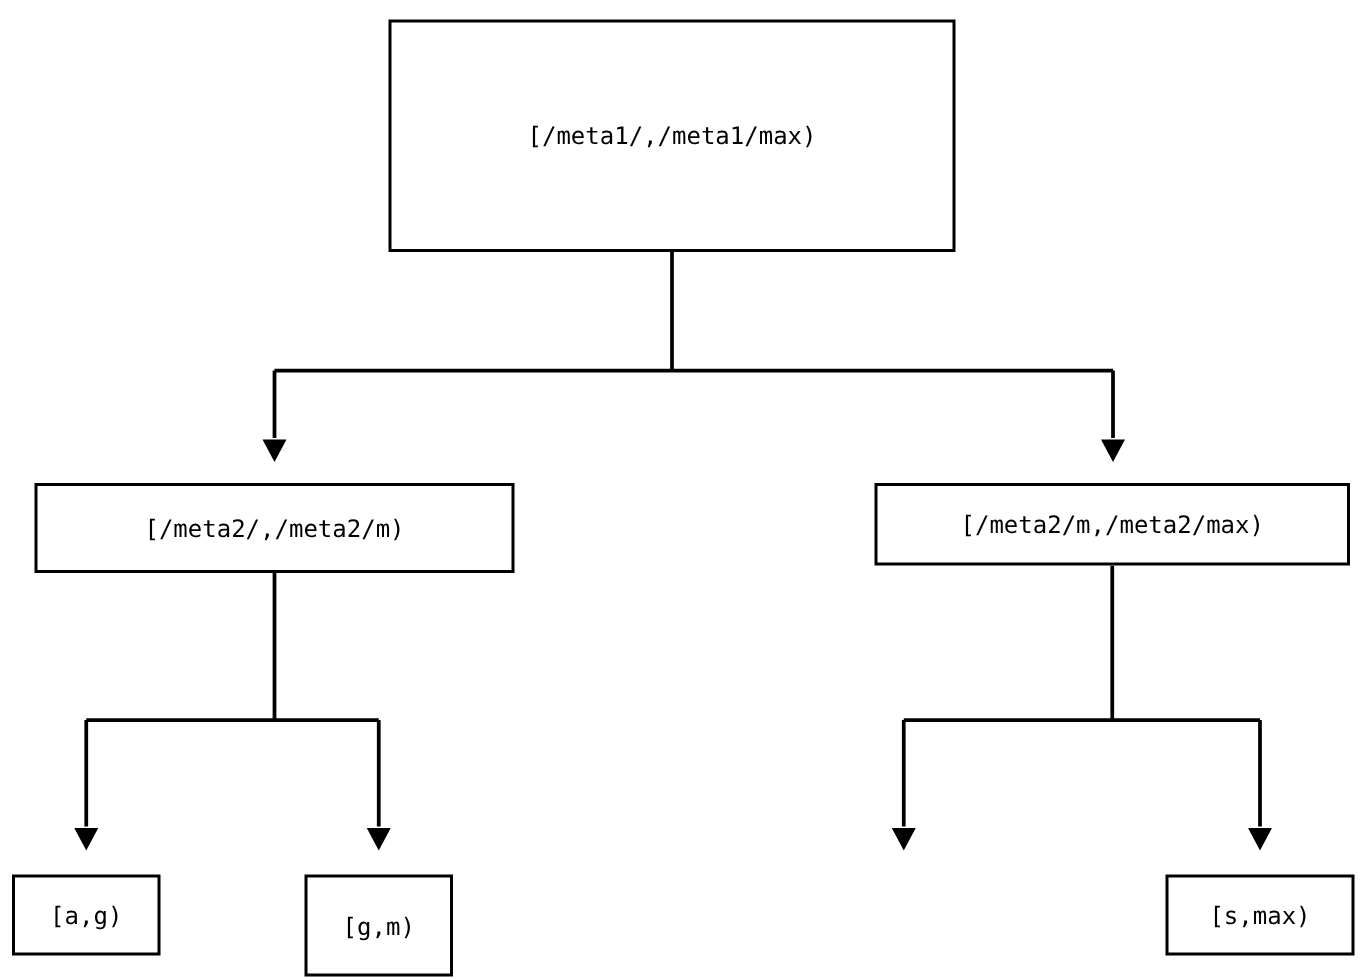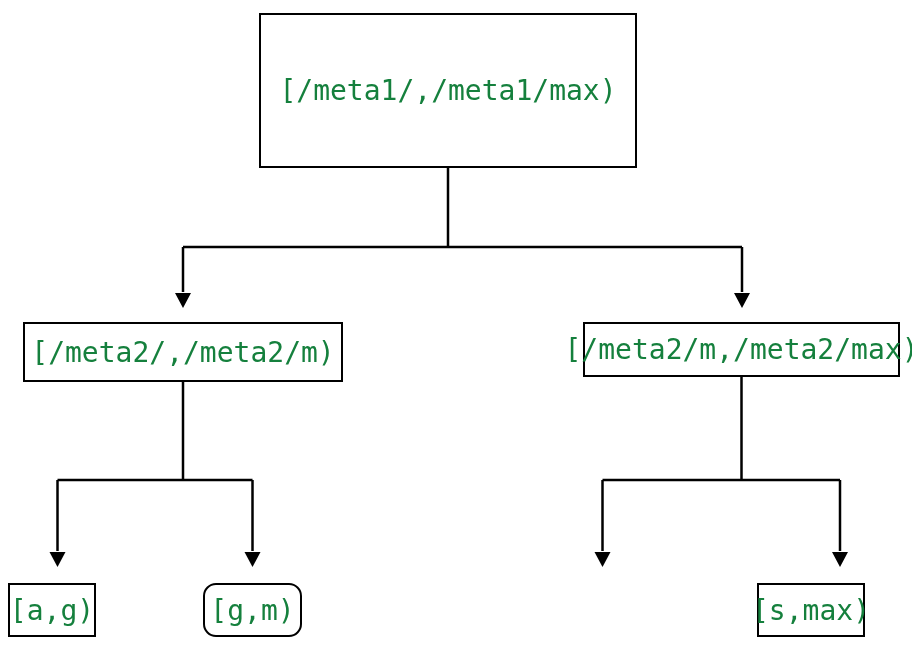--- a/index.html
+++ b/index.html
@@ -23,32 +23,32 @@
     height: 652px;
   }
   .node {
     position: absolute;
     box-sizing: border-box;
     border: 2.5px solid #000000;
     background: #ffffff;
     display: flex;
     align-items: center;
     justify-content: center;
-    font-size: 28px;
-    color: #15803d;
+    font-size: 16px;
+    color: #000000;
     white-space: nowrap;
     letter-spacing: 0px;
   }
   .node-root      { left: 259px; top: 13px;  width: 378px; height: 155px; }
   .node-mid-left  { left: 23px;  top: 322px; width: 320px; height: 60px;  }
   .node-mid-right { left: 583px; top: 322px; width: 317px; height: 55px;  }
-  .node-leaf-ag   { left: 8px;   top: 583px; width: 88px;  height: 54px;  }
-  .node-leaf-gm   { left: 203px; top: 583px; width: 99px;  height: 54px; border-radius: 13px;  }
+  .node-leaf-ag   { left: 8px;   top: 583px; width: 99px;  height: 54px;  }
+  .node-leaf-gm   { left: 203px; top: 583px; width: 99px;  height: 68px;  }
   .node-leaf-ms   { left: 553px; top: 583px; width: 99px;  height: 54px;  }
-  .node-leaf-smax { left: 757px; top: 583px; width: 108px; height: 54px;  }
+  .node-leaf-smax { left: 777px; top: 583px; width: 126px; height: 54px;  }
 </style>
 </head>
 <body>
 
 <div class="canvas">
 
   <svg class="edges" viewBox="0 0 912 652" xmlns="http://www.w3.org/2000/svg">
     <g stroke="#000000" stroke-width="2.5" fill="none">
 
       <path d="M448,168 L448,247"></path>

